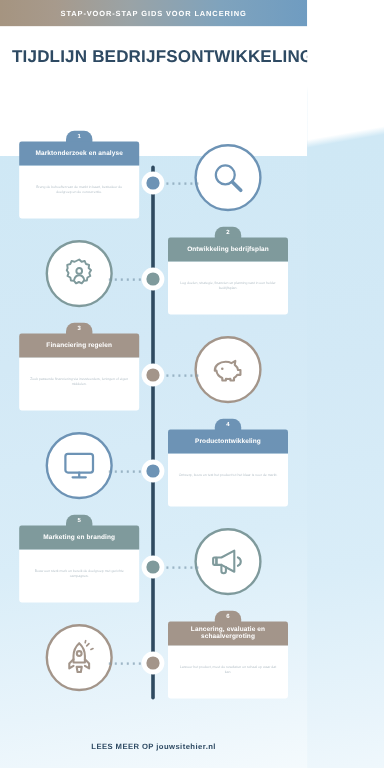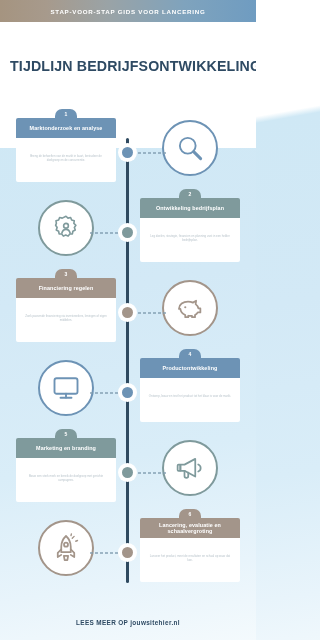--- a/index.html
+++ b/index.html
@@ -15,21 +15,21 @@
     height:22px; width:100%;
     background:linear-gradient(90deg,#a59480 0%,#a79a8c 18%,#9aa3a6 42%,#7fa3bd 72%,#6f9cc1 100%);
     display:flex; align-items:center; justify-content:center;
   }
   .ribbon-text {
     color:#ffffff; font-size:6.2px; font-weight:bold;
     letter-spacing:.75px; white-space:nowrap;
   }
 
   
-  .title-zone { height:108px; background:#ffffff; padding:18px 10px 0 10px;margin-top:18px; }
+  .title-zone { height:108px; background:#ffffff; padding:18px 10px 0 10px; }
   .main-title {
     color:#2e4a63; font-size:14.2px; font-weight:bold;
     letter-spacing:.15px; white-space:nowrap;
   }
 
   
   .timeline { position:absolute; top:110px; left:0; width:256px; height:495px; }
   .spine {
     position:absolute; left:126px; top:28px; width:3px; height:445px;
     background:#2f4a60; border-radius:2px;

